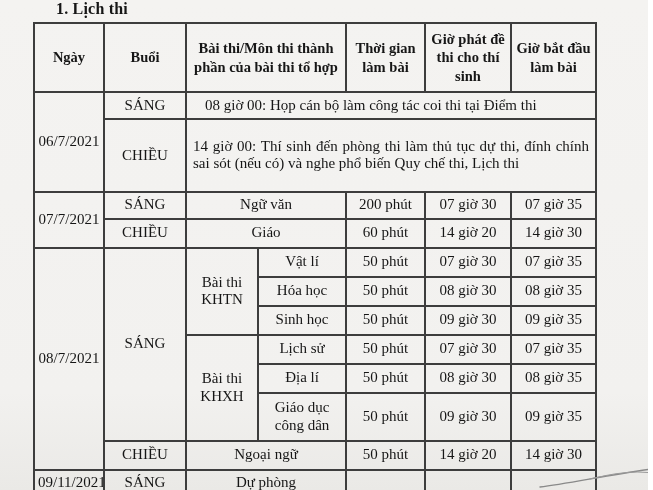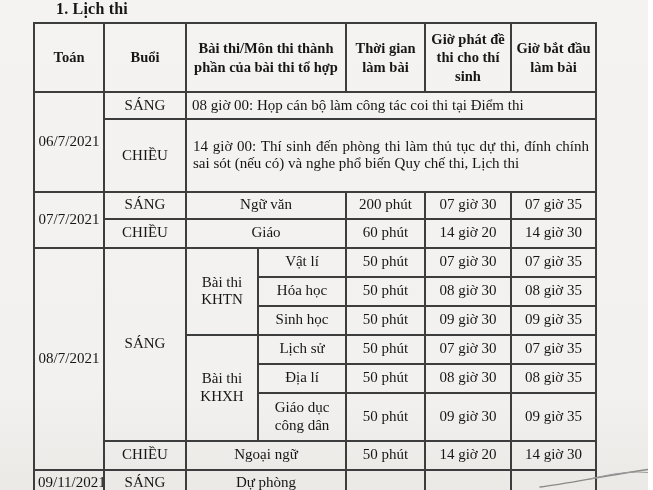--- a/index.html
+++ b/index.html
@@ -28,21 +28,21 @@
     padding:1px 3px;
     font-size:15px;
     line-height:1.15;
     overflow:hidden;
   }
   .schedule th { font-weight:bold; font-size:14.5px; line-height:1.25; }
   .h-header { height:69px; }
   .h-sm  { height:27px; }
   .h-md  { height:29px; }
   .h-lg  { height:48px; }
-  td.left-note { text-align:left; padding-left:5px; }
+  td.left-note { text-align:left; padding-left:18px; }
   td.justify-note { text-align:justify; padding:18px 6px; }
   td.time-bold { font-weight:normal; }
   .pen-mark { position:absolute; left:538px; top:466px; }
 </style>
 </head>
 <body>
 
 <div class="page">
 
   <div class="doc-title">1. Lịch thi</div>
@@ -53,21 +53,21 @@
         <col style="width:82px">
         <col style="width:72px">
       <col style="width:88px">
         <col style="width:79px">
         <col style="width:86px">
         <col style="width:85px">
     </colgroup>
 
     <tbody>
         <tr class="h-header">
-      <th>Toán</th>
+      <th>Ngày</th>
       <th>Buổi</th>
       <th colspan="2">Bài thi/Môn thi thành phần của bài thi tổ hợp</th>
       <th>Thời gian làm bài</th>
       <th>Giờ phát đề thi cho thí sinh</th>
       <th>Giờ bắt đầu làm bài</th>
     </tr>
 
     <tr class="h-sm">
       <td rowspan="2">06/7/2021</td>
       <td>SÁNG</td>

